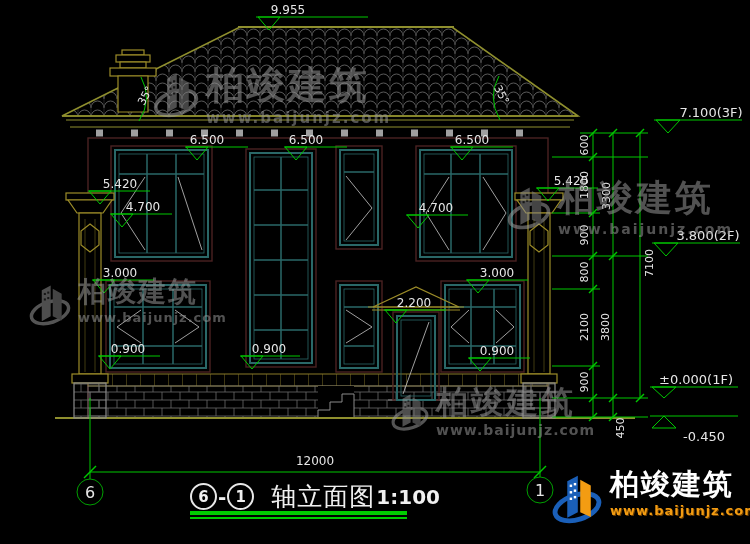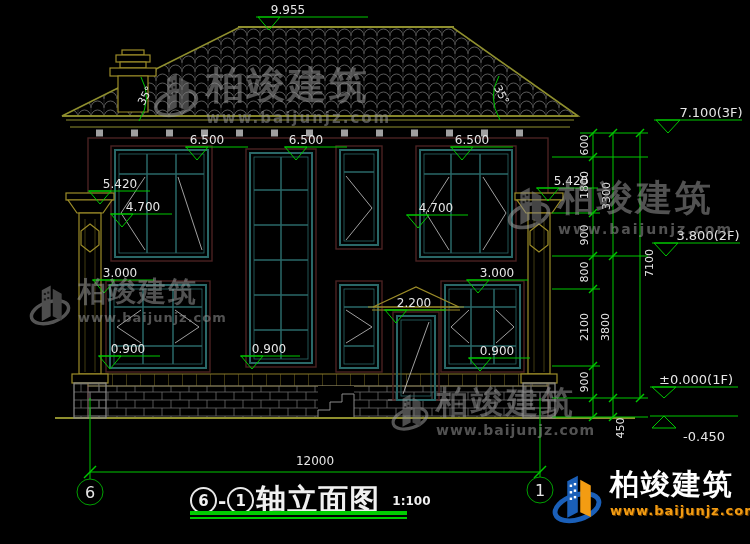--- a/index.html
+++ b/index.html
@@ -25,23 +25,23 @@
   #wm-right .txt{font-size:36px;letter-spacing:3px;}
   #wm-right .url{font-size:14px;letter-spacing:2px;margin-top:5px;}
   #wm-bottom .txt{font-size:32px;letter-spacing:3px;}
   #wm-bottom .url{font-size:14px;letter-spacing:1px;margin-top:4px;}
   
   #title-block{position:absolute;left:190px;top:480px;z-index:4;display:flex;
                align-items:center;color:#f0f0f0;}
   .axis-circ{width:23px;height:23px;border:2px solid #e8e8e8;border-radius:50%;
              display:flex;align-items:center;justify-content:center;
              font-size:15px;font-weight:bold;}
-  #title-text{font-size:30px;font-weight:bold;margin-left:2px;letter-spacing:1px;}
+  #title-text{font-size:25px;font-weight:normal;margin-left:17px;letter-spacing:1px;}
   #title-dash{font-size:20px;font-weight:bold;margin:0 1px;}
-  #title-scale{font-size:12px;font-weight:bold;margin-left:12px;}
+  #title-scale{font-size:20px;font-weight:bold;margin-left:1px;}
   #title-underline1{position:absolute;left:190px;top:511px;width:217px;height:4px;
                     background:#00cc00;z-index:4;}
   #title-underline2{position:absolute;left:190px;top:517px;width:217px;height:2px;
                     background:#00cc00;z-index:4;}
   
   #brand{position:absolute;left:550px;top:470px;z-index:4;display:flex;gap:6px;
          align-items:flex-start;}
   #brand .txt{font-size:29px;font-weight:bold;color:#fff;letter-spacing:2px;line-height:1;}
   #brand .url{font-size:13px;font-weight:bold;color:#f39c12;letter-spacing:1px;
               margin-top:4px;text-shadow:1px 1px 0 #6b3d00;}

